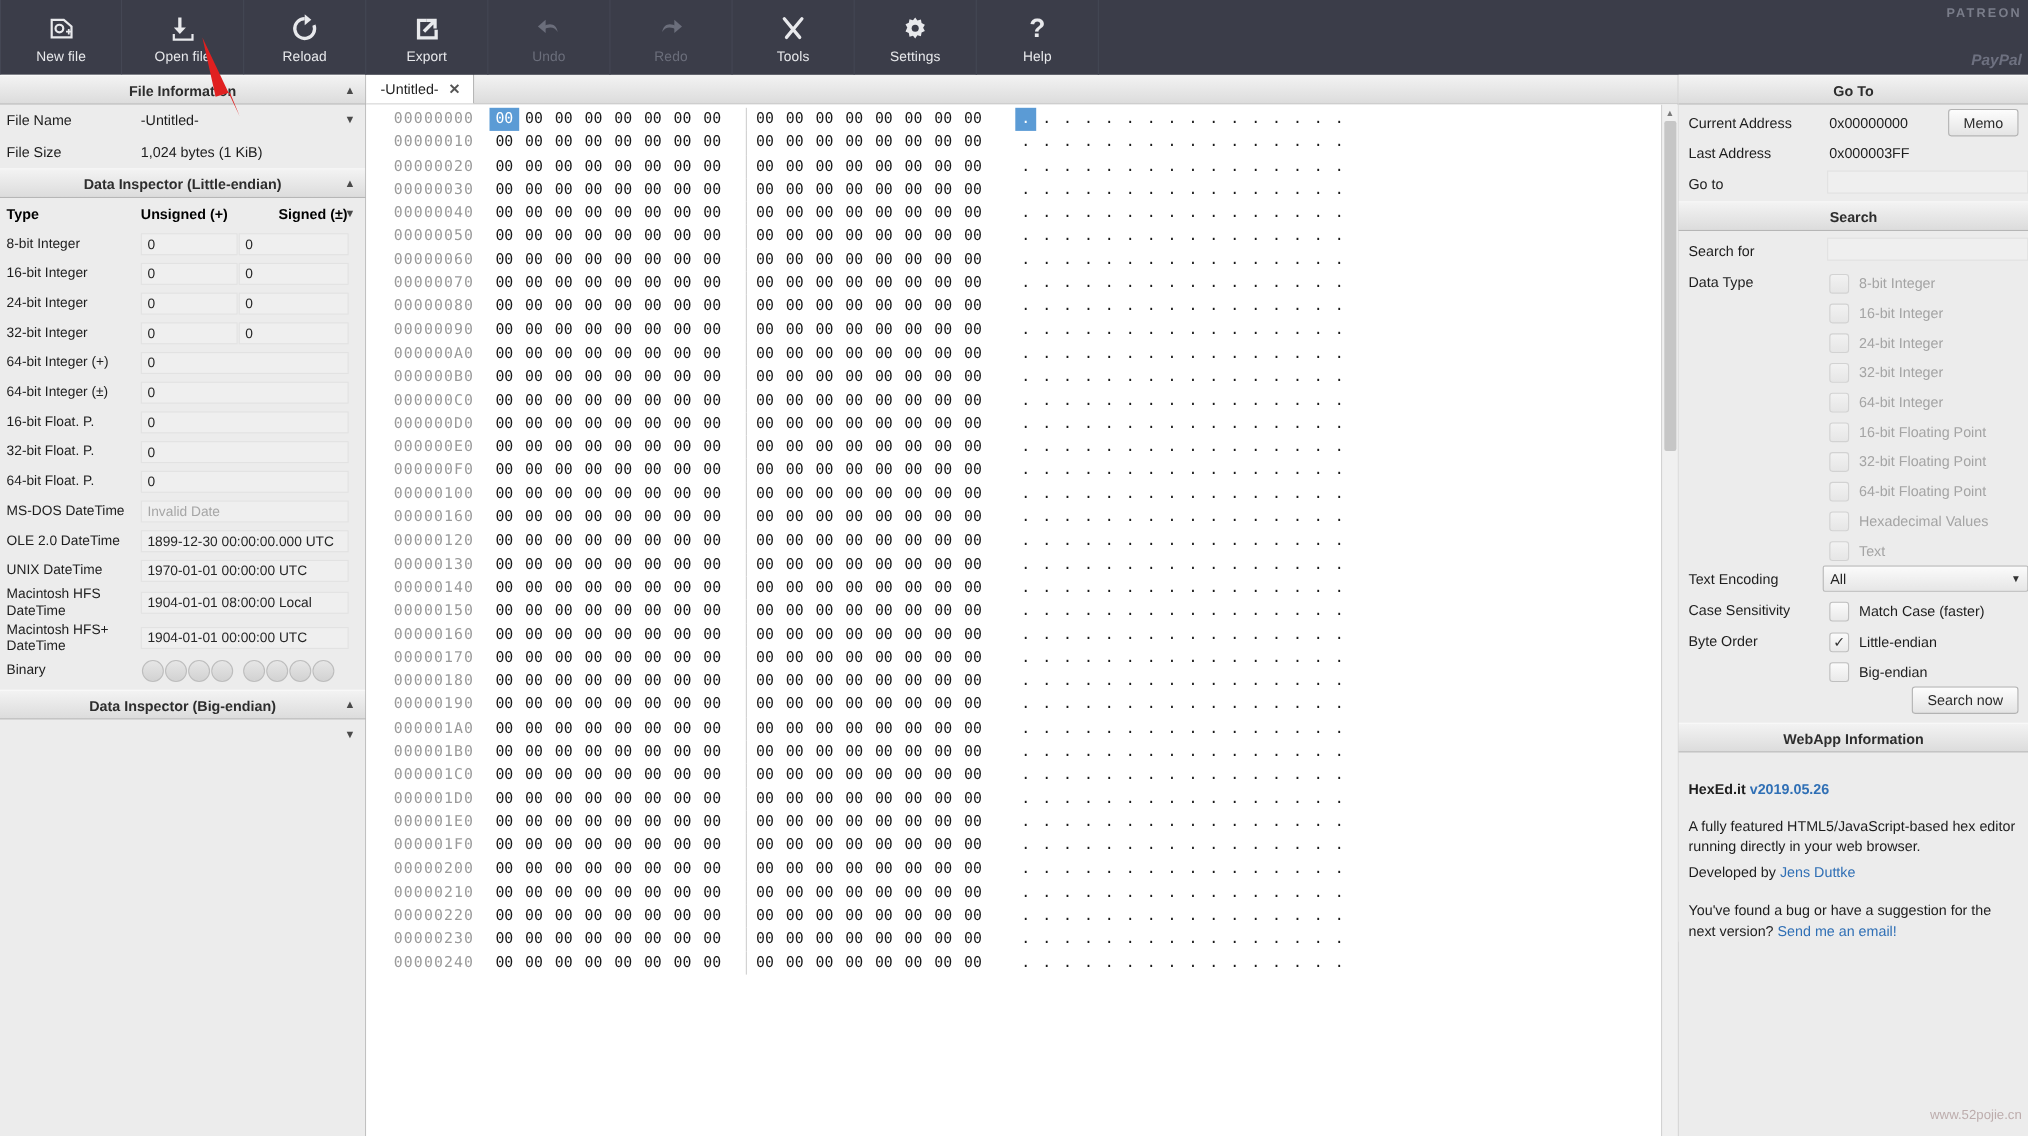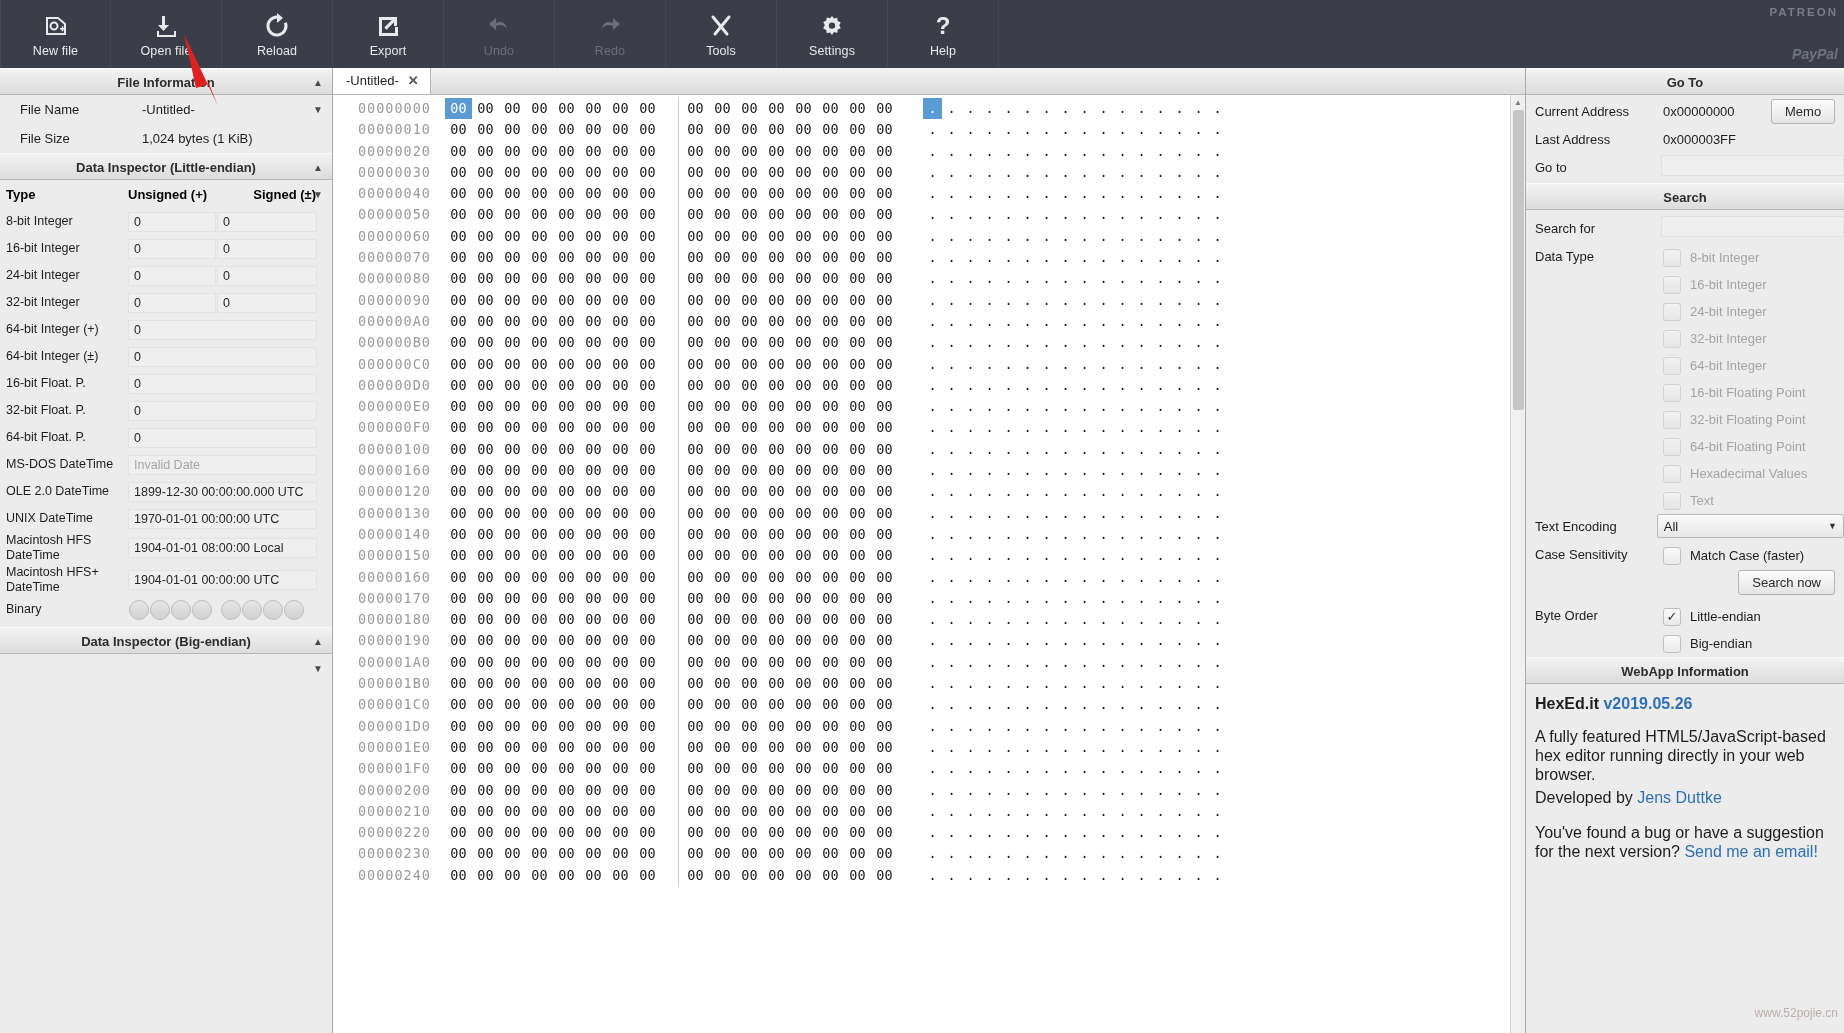--- a/index.html
+++ b/index.html
@@ -46,21 +46,21 @@
     font-size: 13px; font-weight: bold; color: #2d2d2d;
     background: linear-gradient(#f3f3f3,#dcdcdc);
     border-bottom: 1px solid #b6b6b6; border-top: 1px solid #fafafa;
   }
   .sec-head .updown {
     position: absolute; right: 10px; top: 0; font-size: 10px; color: #4a4a4a;
     line-height: 27px; letter-spacing: -1px; cursor: pointer;
   }
   .sec-body { background: #ececec; }
 
-  .inforow { display: flex; align-items: center; height: 29px; padding-left: 20px; }
+  .inforow { display: flex; align-items: center; height: 29px; padding-left: 6px; }
   .inforow .k { width: 122px; font-size: 13px; color: #1d1d1d; }
   .inforow .v { font-size: 13px; color: #1d1d1d; }
 
   .ditable { padding: 0 11px 4px 6px; }
   .dihead { display: flex; height: 28px; align-items: center; }
   .dihead .c0 { width: 122px; font-size: 13px; font-weight: bold; }
   .dihead .c1 { width: 88px; font-size: 13px; font-weight: bold; }
   .dihead .c2 { width: 100px; font-size: 13px; font-weight: bold; text-align: right; }
   .dirow { display: flex; align-items: center; height: 27px; }
   .dirow .lbl { width: 122px; font-size: 12.5px; color: #1d1d1d; line-height: 13px; }
@@ -139,21 +139,21 @@
   }
   .cb.dim { background: linear-gradient(#f2f2f2,#e6e6e6); border-color: #d2d2d2; }
   .cblabel { font-size: 13px; color: #1d1d1d; }
   .cblabel.dim { color: #a4a4a4; }
   .sel-ctl {
     width: 196px; height: 24px; background: linear-gradient(#fbfbfb,#e6e6e6);
     border: 1px solid #b8b8b8; border-radius: 2px; font-size: 13px; color: #222;
     display: flex; align-items: center; padding: 0 6px; justify-content: space-between; cursor: pointer;
   }
   .sel-ctl .caret { font-size: 9px; color: #333; }
-  .webapp { font-size: 16px; color: #1d1d1d; padding: 10px 12px 0 9px; line-height: 19px; }
+  .webapp { font-size: 13px; color: #1d1d1d; padding: 24px 12px 0 9px; line-height: 19px; }
   .webapp .brand { font-weight: bold; }
   .link { color: #2f6fb5; }
   .watermark { position: absolute; right: 6px; bottom: 13px; font-size: 12px;
                color: rgba(150,120,120,.55); }
   .pointer { position: absolute; pointer-events: none; }
 </style>
 </head>
 <body>
 
 <div id="app">
@@ -1889,35 +1889,35 @@
             <span class="caret">▼</span>
           </span>
         </div>
         <div class="rrow">
           <span class="k">Case Sensitivity</span>
           <span class="cbrow">
             <span class="cb"></span>
             <span class="cblabel">Match Case (faster)</span>
           </span>
         </div>
-        <div class="rrow" style="justify-content:flex-end;padding-right:9px;padding-bottom:8px">
-          <span class="btn">Search now</span>
-        </div>
         <div class="rrow">
           <span class="k">Byte Order</span>
           <span id="byteorder-list">
               <div class="cbrow">
                 <span class="cb">✓</span>
                 <span class="cblabel">Little-endian</span>
               </div>
               <div class="cbrow">
                 <span class="cb"></span>
                 <span class="cblabel">Big-endian</span>
               </div>
             </span>
+        </div>
+        <div class="rrow" style="justify-content:flex-end;padding-right:9px;padding-bottom:8px">
+          <span class="btn">Search now</span>
         </div>
       </div>
 
       <div class="sec-head">
         <span>WebApp Information</span>
       </div>
       <div class="sec-body webapp">
         <div>
           <span class="brand">HexEd.it</span>
           <span class="link brand">v2019.05.26</span>

